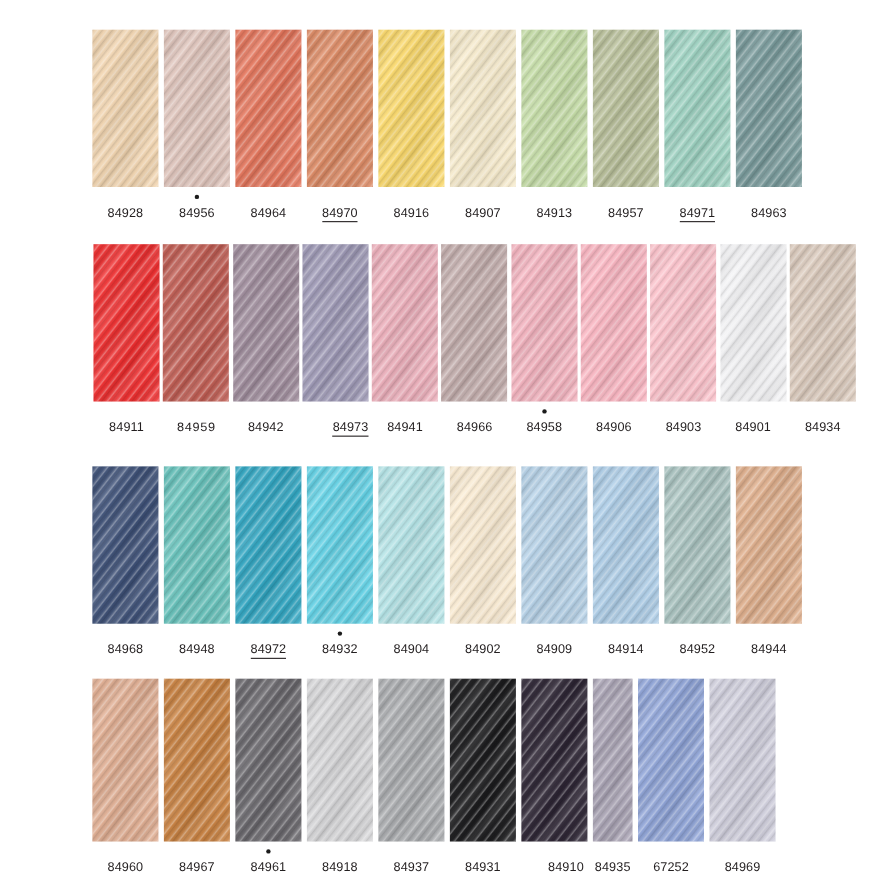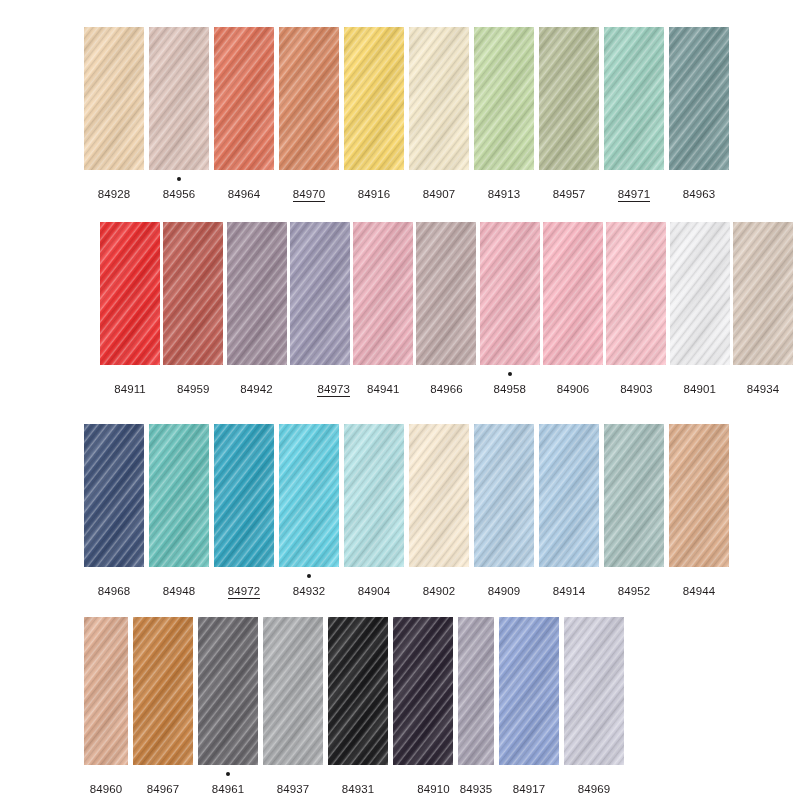--- a/index.html
+++ b/index.html
@@ -145,28 +145,28 @@
       </div>
       <div class="swatch-cell" style="width: 60px;">
         <div class="swatch-chip" style="height: 143px; background: rgb(158, 211, 194);"></div>
         <div class="swatch-label-wrap" style="margin-top: 14px;"><span class="swatch-label underlined" style="color: rgb(35, 31, 32);">84971</span></div>
       </div>
       <div class="swatch-cell" style="width: 60px;">
         <div class="swatch-chip" style="height: 143px; background: rgb(119, 153, 154);"></div>
         <div class="swatch-label-wrap" style="margin-top: 14px;"><span class="swatch-label" style="color: rgb(35, 31, 32);">84963</span></div>
       </div>
     </div>
-    <div class="swatch-row" style="left: 53px; top: 222px; gap: 3.3px; padding-left: 47px;">
+    <div class="swatch-row" style="left: 38px; top: 222px; gap: 3.3px; padding-left: 47px;">
       <div class="swatch-cell" style="width: 60px;">
         <div class="swatch-chip" style="height: 143px; background: rgb(239, 45, 46);"></div>
         <div class="swatch-label-wrap" style="margin-top: 14px;"><span class="swatch-label" style="color: rgb(35, 31, 32);">84911</span></div>
       </div>
       <div class="swatch-cell" style="width: 60px;">
         <div class="swatch-chip" style="height: 143px; background: rgb(191, 91, 81);"></div>
-        <div class="swatch-label-wrap" style="margin-top: 14px;"><span class="swatch-label" style="color: rgb(35, 31, 32);">84959</span></div>
+        <div class="swatch-label-wrap" style="margin-top: 14px;"><span class="swatch-label" style="color: rgb(35, 31, 32); font-family: Liberation Mono, monospace;">84959</span></div>
       </div>
       <div class="swatch-cell" style="width: 60px;">
         <div class="swatch-chip" style="height: 143px; background: rgb(158, 139, 155);"></div>
         <div class="swatch-label-wrap" style="margin-top: 14px;"><span class="swatch-label" style="color: rgb(35, 31, 32);">84942</span></div>
       </div>
       <div class="swatch-cell" style="width: 60px;">
         <div class="swatch-chip" style="height: 143px; background: rgb(157, 152, 181);"></div>
         <div class="swatch-label-wrap" style="margin-top: 14px; text-align: right;"><span class="swatch-label underlined" style="color: rgb(35, 31, 32);">84973</span></div>
       </div>
       <div class="swatch-cell" style="width: 60px;">
@@ -234,50 +234,54 @@
       <div class="swatch-cell" style="width: 60px;">
         <div class="swatch-chip" style="height: 143px; background: rgb(169, 195, 192);"></div>
         <div class="swatch-label-wrap" style="margin-top: 14px;"><span class="swatch-label" style="color: rgb(35, 31, 32);">84952</span></div>
       </div>
       <div class="swatch-cell" style="width: 60px;">
         <div class="swatch-chip" style="height: 143px; background: rgb(223, 174, 139);"></div>
         <div class="swatch-label-wrap" style="margin-top: 14px;"><span class="swatch-label" style="color: rgb(35, 31, 32);">84944</span></div>
       </div>
     </div>
     <div class="swatch-row" style="left: 84px; top: 617px; gap: 5px;">
-      <div class="swatch-cell" style="width: 44px;">
+      <div class="swatch-cell" style="width: 60px;">
         <div class="swatch-chip" style="height: 148px; background: rgb(224, 173, 145);"></div>
         <div class="swatch-label-wrap" style="margin-top: 14px;"><span class="swatch-label" style="color: rgb(35, 31, 32);">84960</span></div>
       </div>
       <div class="swatch-cell" style="width: 60px;">
         <div class="swatch-chip" style="height: 148px; background: rgb(200, 128, 63);"></div>
         <div class="swatch-label-wrap" style="margin-top: 14px;"><span class="swatch-label" style="color: rgb(35, 31, 32);">84967</span></div>
       </div>
       <div class="swatch-cell" style="width: 60px;">
         <div class="swatch-chip" style="height: 148px; background: rgb(103, 101, 106);"></div>
         <div class="swatch-label-wrap" style="margin-top: 14px;"><span class="dot-marker" style="top: -7px; background: rgb(27, 27, 27);"></span><span class="swatch-label" style="color: rgb(35, 31, 32);">84961</span></div>
+      </div>
+      <div class="swatch-cell" style="width: 60px;">
+        <div class="swatch-chip" style="height: 148px; background: rgb(215, 215, 217);"></div>
+        <div class="swatch-label-wrap" style="margin-top: 14px;"><span class="swatch-label" style="color: rgb(35, 31, 32);">84918</span></div>
       </div>
       <div class="swatch-cell" style="width: 60px;">
         <div class="swatch-chip" style="height: 148px; background: rgb(169, 171, 174);"></div>
         <div class="swatch-label-wrap" style="margin-top: 14px;"><span class="swatch-label" style="color: rgb(35, 31, 32);">84937</span></div>
       </div>
       <div class="swatch-cell" style="width: 60px;">
         <div class="swatch-chip" style="height: 148px; background: rgb(26, 26, 28);"></div>
         <div class="swatch-label-wrap" style="margin-top: 14px;"><span class="swatch-label" style="color: rgb(35, 31, 32);">84931</span></div>
       </div>
       <div class="swatch-cell" style="width: 60px;">
         <div class="swatch-chip" style="height: 148px; background: rgb(44, 36, 51);"></div>
         <div class="swatch-label-wrap" style="margin-top: 14px;"><span class="swatch-label" style="color: rgb(35, 31, 32); padding-left: 21px;">84910</span></div>
       </div>
       <div class="swatch-cell" style="width: 36px;">
         <div class="swatch-chip" style="height: 148px; background: rgb(169, 163, 180);"></div>
         <div class="swatch-label-wrap" style="margin-top: 14px;"><span class="swatch-label" style="color: rgb(35, 31, 32);">84935</span></div>
       </div>
       <div class="swatch-cell" style="width: 60px;">
         <div class="swatch-chip" style="height: 148px; background: rgb(143, 164, 216);"></div>
-        <div class="swatch-label-wrap" style="margin-top: 14px;"><span class="swatch-label" style="color: rgb(35, 31, 32);">84917</span></div>
+        <div class="swatch-label-wrap" style="margin-top: 14px;"><span class="swatch-label" style="color: rgb(35, 31, 32);">67252</span></div>
       </div>
       <div class="swatch-cell" style="width: 60px;">
         <div class="swatch-chip" style="height: 148px; background: rgb(208, 207, 221);"></div>
         <div class="swatch-label-wrap" style="margin-top: 14px;"><span class="swatch-label" style="color: rgb(35, 31, 32);">84969</span></div>
       </div>
     </div>
   </div>
 
 </body></html>

